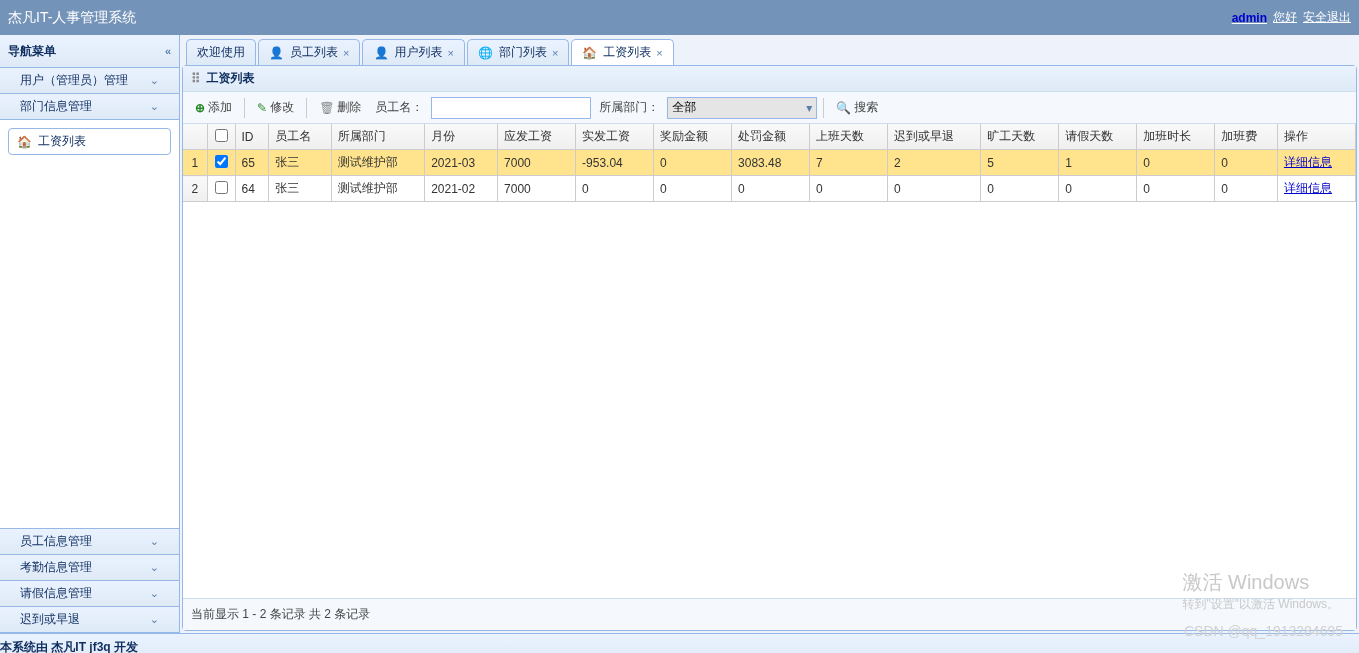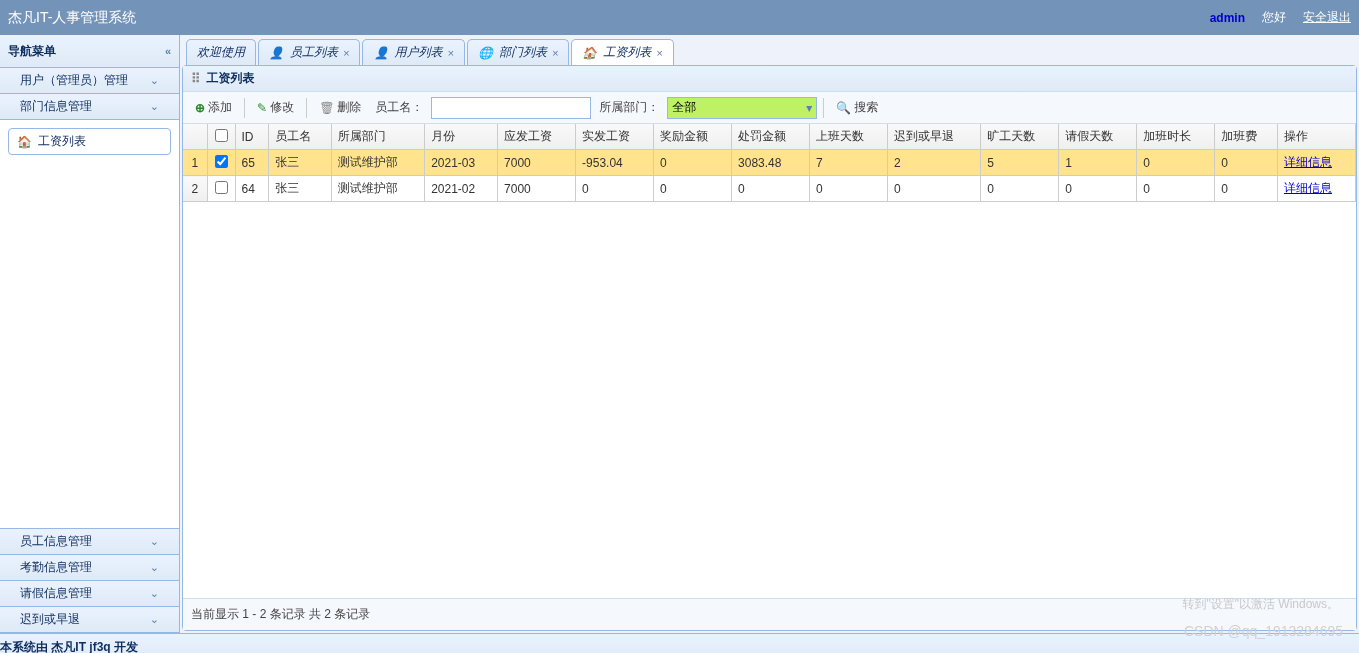--- a/index.html
+++ b/index.html
@@ -3,21 +3,21 @@
 <meta charset="utf-8">
 <style>
 * { box-sizing: border-box; margin: 0; padding: 0; font-family: "Microsoft YaHei", Arial, sans-serif; font-size: 12px; }
 html, body { width: 1359px; height: 653px; overflow: hidden; }
 
 .header {
   height: 35px; background: #7393b8; color: #fff; display: flex;
   justify-content: space-between; align-items: center; padding: 0 8px;
 }
 .header-title { font-size: 14px; }
-.header-right { display: flex; gap: 17px; align-items: center; }
+.header-right { display: flex; gap: 6px; align-items: center; text-decoration: underline; }
 .header-right .user { color: #0000cc; font-weight: bold; }
 .header-right .logout { color: #fff; text-decoration: underline; cursor: pointer; }
 
 .body { display: flex; height: 598px; }
 
 .sidebar { width: 180px; border-right: 1px solid #95b8e7; display: flex; flex-direction: column; background: #fff; }
 .menu-title {
   height: 26px; background: linear-gradient(#eaf2ff,#dfeaf7); border-bottom: 1px solid #95b8e7;
   display: flex; justify-content: space-between; align-items: center; padding: 16px 8px; color: #0e2d5f; font-weight: bold;
 }
@@ -30,35 +30,35 @@
 .menu-sub { border: 1px solid #95b8e7; border-radius: 4px; padding: 4px 8px; display: flex; align-items: center; gap: 6px; color: #0e2d5f; cursor: pointer; }
 .chev { color: #5a7fab; font-size: 11px; }
 .chev.up { color: #b58500; }
 
 .main { flex: 1; display: flex; flex-direction: column; background: #eef3fb; padding: 2px; }
 
 .tabs { height: 28px; display: flex; align-items: flex-end; gap: 2px; padding: 0 4px; }
 .tab {
   border: 1px solid #95b8e7; border-bottom: none; border-radius: 5px 5px 0 0;
   background: linear-gradient(#eaf2ff,#dfeaf7); padding: 4px 10px; display: flex; align-items: center;
-  gap: 5px; color: #0e2d5f; cursor: pointer; font-style: italic;
+  gap: 5px; color: #0e2d5f; cursor: pointer;
 }
 .tab.active { background: #fff; }
 .tab .close { color: #5a7fab; font-size: 11px; }
 .tab .ico { width: 16px; height: 16px; display: inline-flex; align-items: center; justify-content: center; }
 
 .panel { flex: 1; border: 1px solid #95b8e7; background: #fff; display: flex; flex-direction: column; border-radius: 4px; }
 .panel-title { height: 26px; background: linear-gradient(#eaf2ff,#dfeaf7); border-bottom: 1px solid #ccdff1; display: flex; align-items: center; padding: 0 8px; color: #0e2d5f; font-weight: bold; gap: 6px; }
 
 .toolbar { height: 32px; border-bottom: 1px solid #ccdff1; display: flex; align-items: center; padding: 0 6px; gap: 4px; background: #f5f8fd; }
 .tb-btn { display: flex; align-items: center; gap: 3px; padding: 2px 6px; cursor: pointer; color: #444; border-radius: 3px; }
 .tb-sep { width: 1px; height: 20px; background: #ccc; margin: 0 2px; }
 .tb-label { color: #444; padding: 0 4px; }
 .tb-input { border: 1px solid #95b8e7; height: 22px; padding: 0 4px; width: 160px; }
-.tb-combo { border: 1px solid #95b8e7; height: 22px; width: 150px; display: flex; align-items: center; justify-content: space-between; padding: 0 4px; background: #bef264; }
+.tb-combo { border: 1px solid #95b8e7; height: 22px; width: 150px; display: flex; align-items: center; justify-content: space-between; padding: 0 4px; background: #e5e5e5; }
 .tb-combo .arrow { color: #5a7fab; }
 
 .grid { flex: 1; overflow: auto; }
 table { border-collapse: collapse; width: 100%; }
 th, td { border-right: 1px solid #ccc; border-bottom: 1px solid #ccc; text-align: left; padding: 4px 6px; height: 25px; color: #333; font-weight: normal; }
 thead th { background: linear-gradient(#f9f9f9,#efefef); }
 .rownum { width: 24px; text-align: center; background: linear-gradient(#f9f9f9,#efefef); }
 .chkcell { width: 28px; text-align: center; }
 tr.selected td { background: #ffe48d; }
 .link { color: #0000cc; text-decoration: underline; cursor: pointer; }
@@ -264,15 +264,16 @@
       </div>
     </div>
   </div>
 </div>
 
 <div class="footer">
   <span>本系统由 杰凡IT jf3q 开发</span>
 </div>
 
 <div class="watermark">
+  <div class="w1">激活 Windows</div>
   <div class="w2">转到"设置"以激活 Windows。</div>
 </div>
 <div class="csdn">CSDN @qq_1913284695</div>
 
 </body></html>

